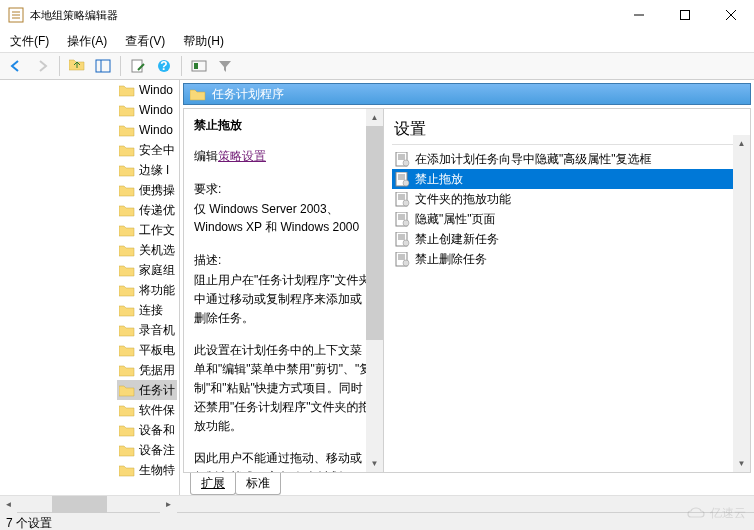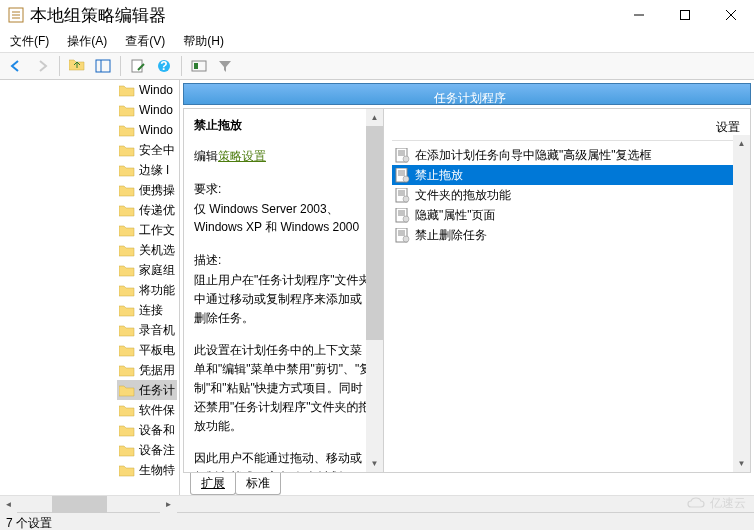--- a/index.html
+++ b/index.html
@@ -1,74 +1,74 @@
 <!DOCTYPE html>
 <html><head>
 <meta charset="utf-8">
 <style>
 * { margin: 0; padding: 0; box-sizing: border-box; font-family: "Microsoft YaHei", "Segoe UI", sans-serif; font-size: 12px; }
 body { width: 754px; height: 530px; background: #fff; overflow: hidden; position: relative; }
 
 .titlebar { height: 30px; display: flex; align-items: center; padding-left: 8px; background: #fff; }
 .titlebar .icon { width: 16px; height: 16px; margin-right: 6px; }
-.titlebar .title { flex: 1; font-size: 17px; color: #000; }
+.titlebar .title { flex: 1; font-size: 11px; color: #000; }
 .titlebar .winbtns { display: flex; }
 .titlebar .winbtn { width: 46px; height: 30px; display: flex; align-items: center; justify-content: center; color: #000; }
 
 .menubar { height: 22px; display: flex; align-items: center; padding-left: 2px; gap: 2px; background: #fff; }
 .menubar .menuitem { padding: 2px 8px; cursor: default; }
 
 .toolbar { height: 28px; display: flex; align-items: center; padding: 0 4px; border-top: 1px solid #e0e0e0; border-bottom: 1px solid #d0d0d0; background: #f8f8f8; gap: 2px; }
 .toolbar .tbtn { width: 24px; height: 24px; display: flex; align-items: center; justify-content: center; border: 1px solid transparent; border-radius: 2px; }
 .toolbar .tsep { width: 1px; height: 20px; background: #d0d0d0; margin: 0 3px; }
 .toolbar .tbtn.disabled { opacity: 0.4; }
 
 .workspace { display: flex; height: 415px; background: #fff; }
 
 .treecol { width: 180px; border-right: 1px solid #d0d0d0; overflow: hidden; position: relative; }
 .treecol .treelist { position: absolute; right: 2px; top: 0; }
 .treecol .titem { height: 20px; display: flex; align-items: center; gap: 4px; padding: 0 2px; white-space: nowrap; cursor: default; }
 .treecol .titem.sel { background: #d0d0d0; }
 .treecol .foldericon { width: 16px; height: 13px; flex-shrink: 0; }
 
 .detailcol { flex: 1; display: flex; flex-direction: column; overflow: hidden; }
-.detailheader { height: 22px; background: linear-gradient(#75b7f2, #4a9ee0); color: #fff; display: flex; align-items: center; padding-left: 6px; gap: 6px; border: 1px solid #3a7ab0; margin: 3px; flex-direction: column; }
+.detailheader { height: 22px; background: linear-gradient(#75b7f2, #4a9ee0); color: #fff; display: flex; align-items: center; padding-left: 6px; gap: 6px; border: 1px solid #3a7ab0; margin: 3px; }
 .detailheader .foldericon { width: 16px; height: 13px; }
 .detailbody { flex: 1; display: flex; margin: 0 3px; border: 1px solid #d0d0d0; overflow: hidden; }
 
 .descpanel { width: 200px; border-right: 1px solid #d0d0d0; padding: 8px 10px; overflow: hidden; position: relative; }
 .descpanel h3 { font-size: 12px; font-weight: bold; margin-bottom: 14px; }
 .descpanel .editline { margin-bottom: 16px; }
-.descpanel .editlink { color: #4d7c0f; text-decoration: underline; cursor: pointer; font-family: Liberation Mono, monospace; }
+.descpanel .editlink { color: #701a75; text-decoration: underline; cursor: pointer; font-family: Liberation Mono, monospace; }
 .descpanel .req-label { margin-bottom: 2px; }
 .descpanel .req-text { margin-bottom: 16px; line-height: 1.5; }
 .descpanel .desc-label { margin-bottom: 2px; margin-top: 10px; }
 .descpanel .desc-text { line-height: 1.6; }
 .descpanel .desc-text p { margin-bottom: 12px; }
 .descpanel .vscroll { position: absolute; right: 0; top: 0; bottom: 0; width: 17px; background: #f0f0f0; }
 
 .settingspanel { flex: 1; padding: 6px 8px; position: relative; }
-.settingspanel .sethdr { font-size: 12px; padding: 4px 2px; border-bottom: 1px solid #e0e0e0; margin-bottom: 4px; text-align: right; }
+.settingspanel .sethdr { font-size: 16px; padding: 4px 2px; border-bottom: 1px solid #e0e0e0; margin-bottom: 4px; }
 .settingspanel .setitem { height: 20px; display: flex; align-items: center; gap: 5px; padding: 0 3px; cursor: default; }
 .settingspanel .setitem.sel { background: #0078d7; color: #fff; }
 .settingspanel .setitem .poicon { width: 15px; height: 15px; flex-shrink: 0; }
 .settingspanel .vscroll { position: absolute; right: 0; top: 26px; bottom: 0; width: 17px; background: #f0f0f0; }
 
 .tabrow { height: 22px; display: flex; align-items: flex-start; padding-left: 10px; }
 .tabrow .tab { border: 1px solid #b0b0b0; border-top: none; border-radius: 0 0 3px 3px; padding: 2px 10px; background: #fff; margin-right: -1px; cursor: default; }
 .tabrow .tab.active { background: #fff; text-decoration: underline; }
 
 .hscrollbar { height: 17px; background: #f0f0f0; display: flex; border-top: 1px solid #e0e0e0; }
 .hscrollbar .btn { width: 17px; height: 17px; background: #f0f0f0; display: flex; align-items: center; justify-content: center; font-size: 8px; color: #606060; }
 .hscrollbar .track { flex: 1; position: relative; }
 .hscrollbar .thumb { position: absolute; height: 17px; background: #cdcdcd; }
 
 .statusbar { height: 22px; border-top: 1px solid #d0d0d0; display: flex; align-items: center; padding-left: 6px; background: #f0f0f0; }
 
-.watermark { position: absolute; right: 8px; bottom: 18px; opacity: 0.25; font-size: 14px; color: #888; display: flex; align-items: center; gap: 4px; }
+.watermark { position: absolute; right: 8px; bottom: 8px; opacity: 0.25; font-size: 14px; color: #888; display: flex; align-items: center; gap: 4px; }
 
 .vscroll .sbtn { height: 17px; background: #f0f0f0; display: flex; align-items: center; justify-content: center; font-size: 8px; color: #606060; }
 .vscroll .strack { flex: 1; position: relative; }
 .vscroll { display: flex; flex-direction: column; }
 .vscroll .sthumb { position: absolute; width: 17px; background: #cdcdcd; }
 </style>
 </head>
 <body>
 
 <svg width="0" height="0" style="position:absolute">
@@ -358,20 +358,26 @@
             <div class="setitem">
               <svg class="poicon" viewBox="0 0 15 15">
                 <use href="#policy"></use>
               </svg>
               <span>隐藏"属性"页面</span>
             </div>
             <div class="setitem">
               <svg class="poicon" viewBox="0 0 15 15">
                 <use href="#policy"></use>
               </svg>
+              <span>禁止创建新任务</span>
+            </div>
+            <div class="setitem">
+              <svg class="poicon" viewBox="0 0 15 15">
+                <use href="#policy"></use>
+              </svg>
               <span>禁止删除任务</span>
             </div>
           </div>
         <div class="vscroll">
           <div class="sbtn">▲</div>
           <div class="strack"></div>
           <div class="sbtn">▼</div>
         </div>
       </div>
     </div>

